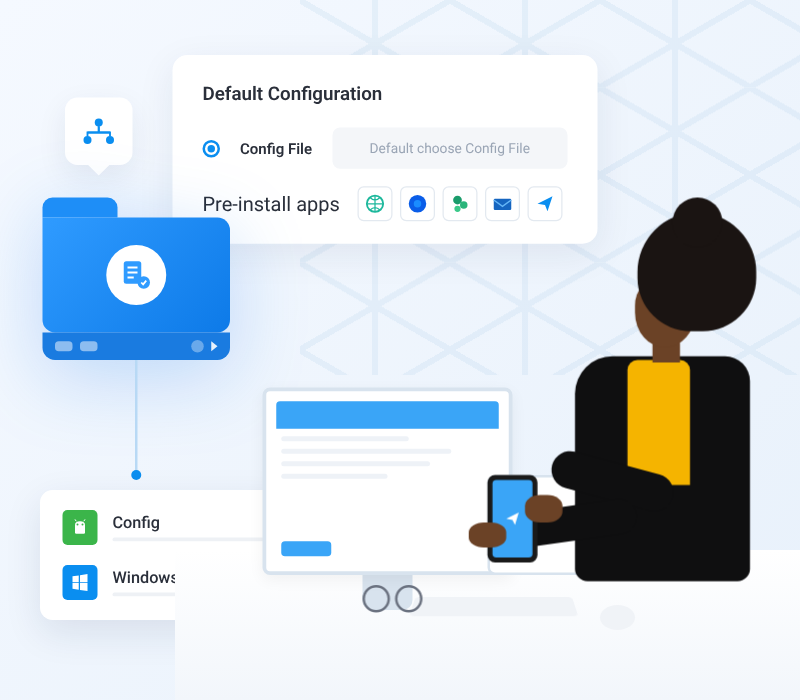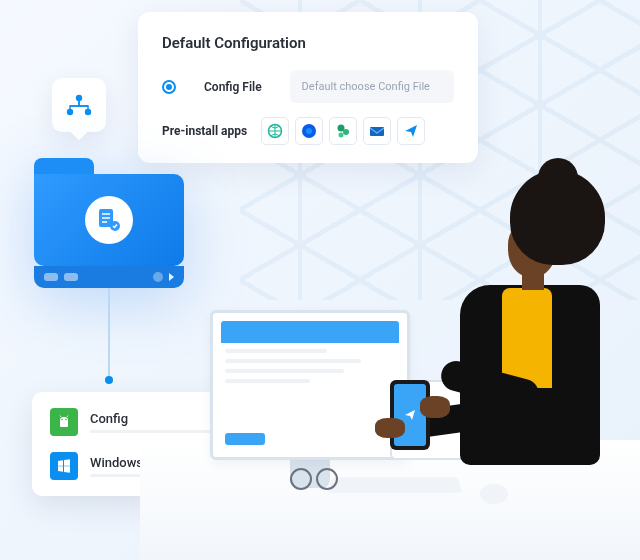--- a/index.html
+++ b/index.html
@@ -27,39 +27,40 @@
   background-image:
     linear-gradient(30deg, transparent 48%, #c5ddf0 48%, #c5ddf0 52%, transparent 52%),
     linear-gradient(-30deg, transparent 48%, #c5ddf0 48%, #c5ddf0 52%, transparent 52%),
     linear-gradient(90deg, transparent 48%, #c5ddf0 48%, #c5ddf0 52%, transparent 52%);
   background-size: 120px 70px;
 }
 
 
 .config-card {
   position: absolute;
-  top: 12px;
+  top: 44px;
   left: 138px;
   width: 340px;
   background: #fff;
   border-radius: 12px;
   box-shadow: 0 8px 30px rgba(20,40,80,0.08);
   padding: 22px 24px 18px;
 }
 .config-title {
   font-size: 15px;
   font-weight: 600;
   color: #2a2f3a;
   margin-bottom: 18px;
 }
 .config-row {
   display: flex;
   align-items: center;
-  gap: 28px;
+  gap: 16px;
   margin-bottom: 14px;
+  text-align: center;
 }
 .radio {
   width: 14px; height: 14px;
   border: 2px solid #0a8ef0;
   border-radius: 50%;
   position: relative;
   flex-shrink: 0;
 }
 .radio::after {
   content: "";
@@ -83,23 +84,23 @@
   font-size: 11px;
   color: #9aa5b5;
   cursor: pointer;
 }
 .apps-row {
   display: flex;
   align-items: center;
   gap: 14px;
 }
 .apps-label {
-  font-size: 12px;
+  font-size: 16px;
   color: #2a2f3a;
-  font-weight: 700;
+  font-weight: 400;
   flex-shrink: 0;
 }
 .app-grid {
   display: flex;
   gap: 6px;
 }
 .app-tile {
   width: 28px; height: 28px;
   border: 1px solid #e3e9f0;
   border-radius: 5px;

